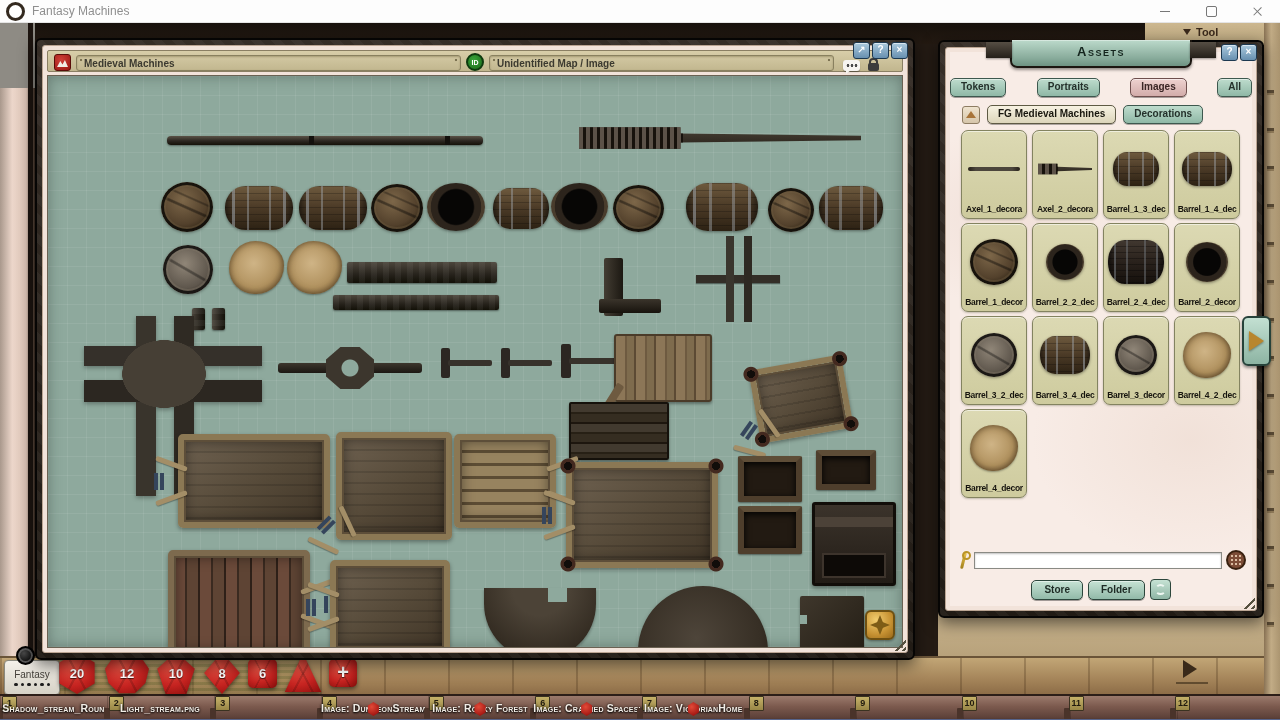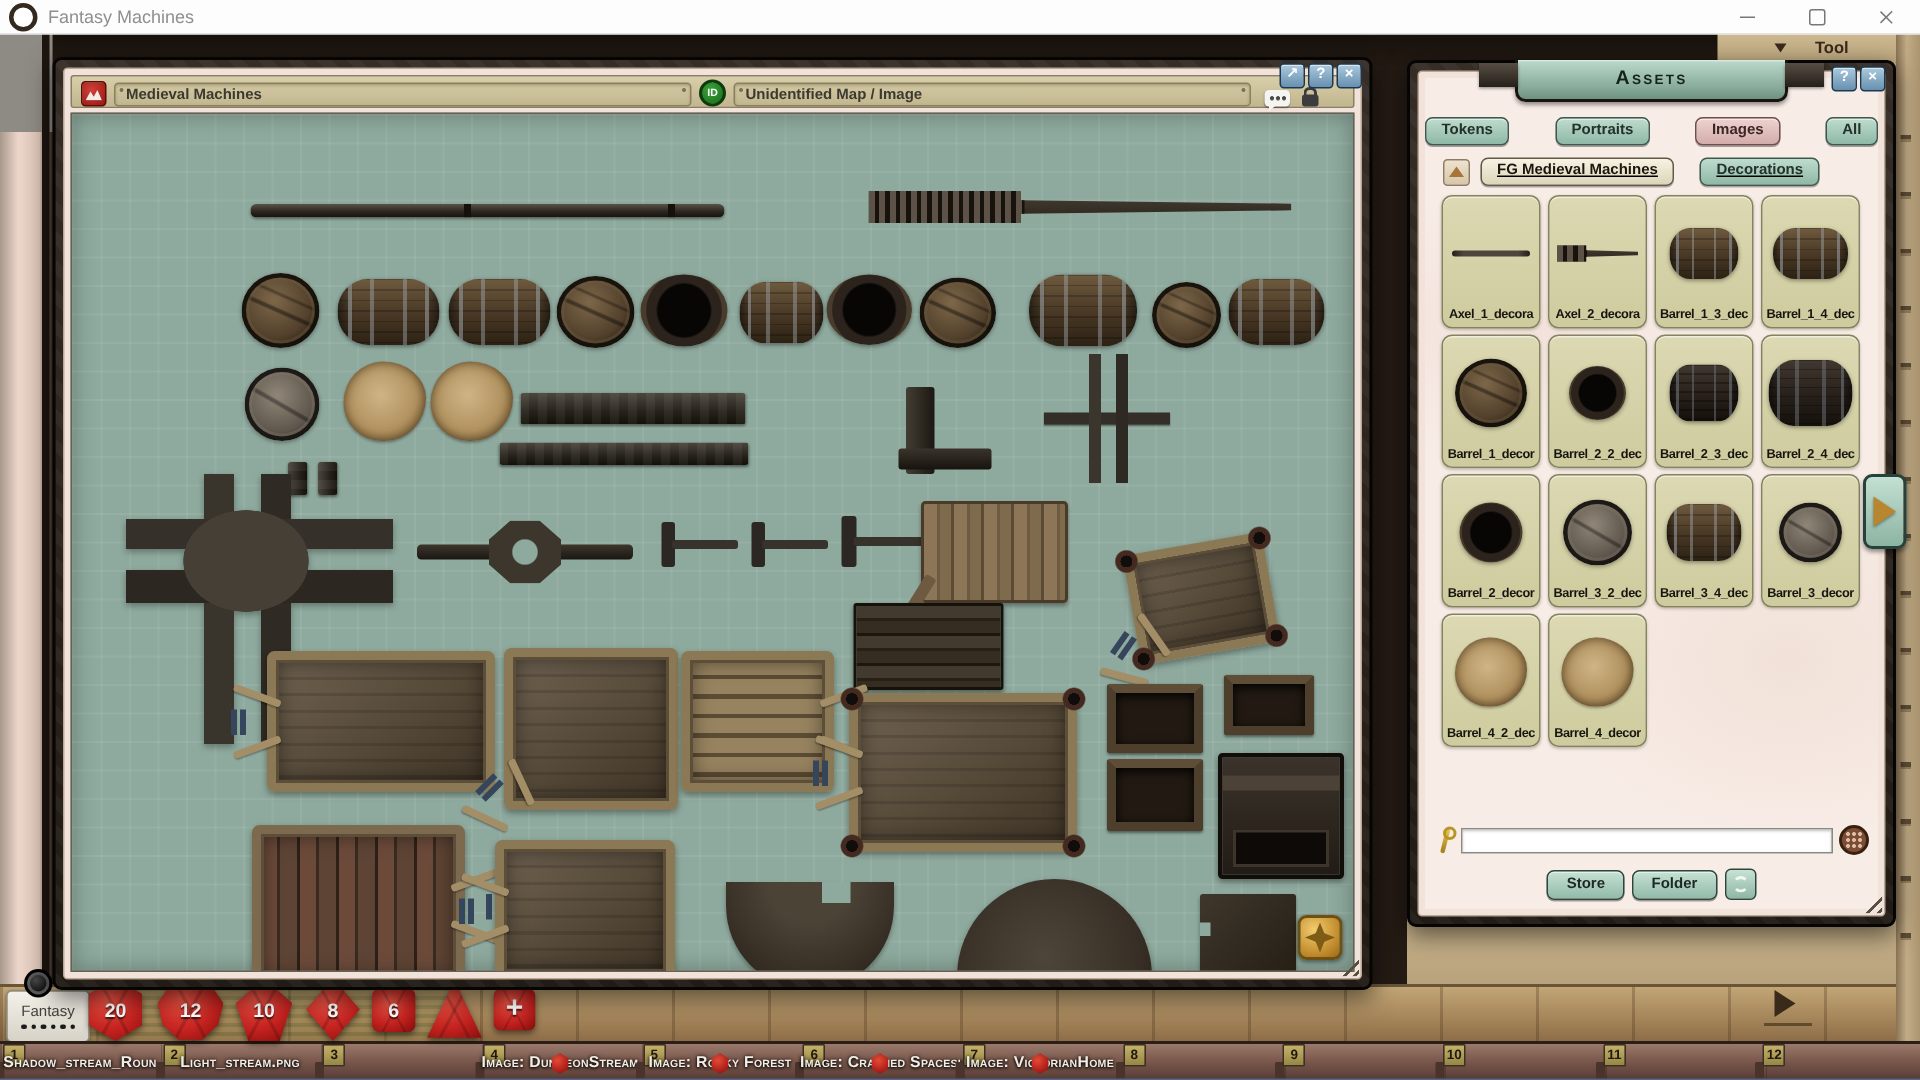--- a/index.html
+++ b/index.html
@@ -14,21 +14,21 @@
   .win-controls{margin-left:auto;display:flex;height:100%;}
   .wc{width:46px;height:100%;display:flex;align-items:center;justify-content:center;}
   .wc-min{width:10px;height:1px;background:#777;}
   .wc-max{width:9px;height:9px;border:1px solid #777;border-radius:2px;}
   .wc-x{position:relative;width:11px;height:11px;}
   .wc-x::before,.wc-x::after{content:'';position:absolute;left:5px;top:0;width:1.4px;height:11px;background:#777;}
   .wc-x::before{transform:rotate(45deg);}.wc-x::after{transform:rotate(-45deg);}
   
   .top-strip{position:absolute;left:0;top:22px;width:1280px;height:22px;background:linear-gradient(180deg,#17110c,#241a12);}
   .top-tan{position:absolute;left:1145px;top:22px;width:135px;height:23px;background:linear-gradient(180deg,#cdb890,#bba77e);box-shadow:inset 0 1px 0 rgba(255,255,255,.25);}
-  .tool-label{position:absolute;left:1183px;top:26px;display:flex;align-items:center;gap:19px;font-size:11px;font-weight:bold;color:#39281a;z-index:51;}
+  .tool-label{position:absolute;left:1183px;top:26px;display:flex;align-items:center;gap:5px;font-size:11px;font-weight:bold;color:#39281a;z-index:51;}
   .tool-arrow{width:0;height:0;border-top:6px solid #39281a;border-left:4px solid transparent;border-right:4px solid transparent;}
   .left-strip{position:absolute;left:0;top:22px;width:35px;bottom:24px;background:linear-gradient(90deg,#a9988c,#ecd6ca 35%,#dcc4b6 75%,#3a2b20);}
   .left-strip::before{content:'';position:absolute;left:0;top:0;width:100%;height:66px;background:#8e8b84;}
   .left-strip::after{content:'';position:absolute;right:2px;top:0;bottom:0;width:5px;background:#1d1510;}
   .right-strip{position:absolute;left:1264px;top:22px;width:16px;bottom:0;background:linear-gradient(90deg,#8a7355,#c2ac86 45%,#ab9570);z-index:2;}
   .right-strip::before{content:'';position:absolute;left:3px;top:40px;bottom:70px;width:7px;
     background:repeating-linear-gradient(180deg,transparent 0 28px,rgba(40,28,14,.65) 28px 31px,rgba(110,88,56,.5) 31px 33px,transparent 33px 38px);}
   .below-assets{position:absolute;left:938px;top:612px;width:326px;height:48px;background:linear-gradient(180deg,#c6b18b,#b7a17a);}
   
   .shelf{position:absolute;left:0;top:656px;width:1280px;height:38px;border-top:2px solid #6a5438;
@@ -447,21 +447,21 @@
     <div class="fg-inner">
       <div class="aw-body">
         <div class="tabs-row" id="tabs-row">
             <div class="atab">Tokens</div>
             <div class="atab">Portraits</div>
             <div class="atab sel">Images</div>
             <div class="atab">All</div>
           </div>
         <div class="filters-row">
           <div class="collapse-btn"></div>
-          <div id="filters-row" style="display:flex;gap:17px;text-decoration:underline;">
+          <div id="filters-row" style="display:flex;gap:7px;">
               <div class="fbtn fsel">FG Medieval Machines</div>
               <div class="fbtn">Decorations</div>
             </div>
         </div>
         <div id="asset-grid">
             <div class="cell">
               <div class="thumb sp-axel-thin" style="width: 52px; height: 4px;"></div>
               <div class="clabel">Axel_1_decora</div>
             </div>
             <div class="cell">
@@ -476,24 +476,20 @@
               <div class="thumb sp-barrel-side" style="width: 50px; height: 34px;"></div>
               <div class="clabel">Barrel_1_4_dec</div>
             </div>
             <div class="cell">
               <div class="thumb sp-barrel-top" style="width: 48px; height: 46px;"></div>
               <div class="clabel">Barrel_1_decor</div>
             </div>
             <div class="cell">
               <div class="thumb sp-barrel-open" style="width: 38px; height: 36px;"></div>
               <div class="clabel">Barrel_2_2_dec</div>
-            </div>
-            <div class="cell">
-              <div class="thumb sp-barrel-side-dark" style="width: 46px; height: 38px;"></div>
-              <div class="clabel">Barrel_2_3_dec</div>
             </div>
             <div class="cell">
               <div class="thumb sp-barrel-side-dark" style="width: 56px; height: 44px;"></div>
               <div class="clabel">Barrel_2_4_dec</div>
             </div>
             <div class="cell">
               <div class="thumb sp-barrel-open" style="width: 42px; height: 40px;"></div>
               <div class="clabel">Barrel_2_decor</div>
             </div>
             <div class="cell">

